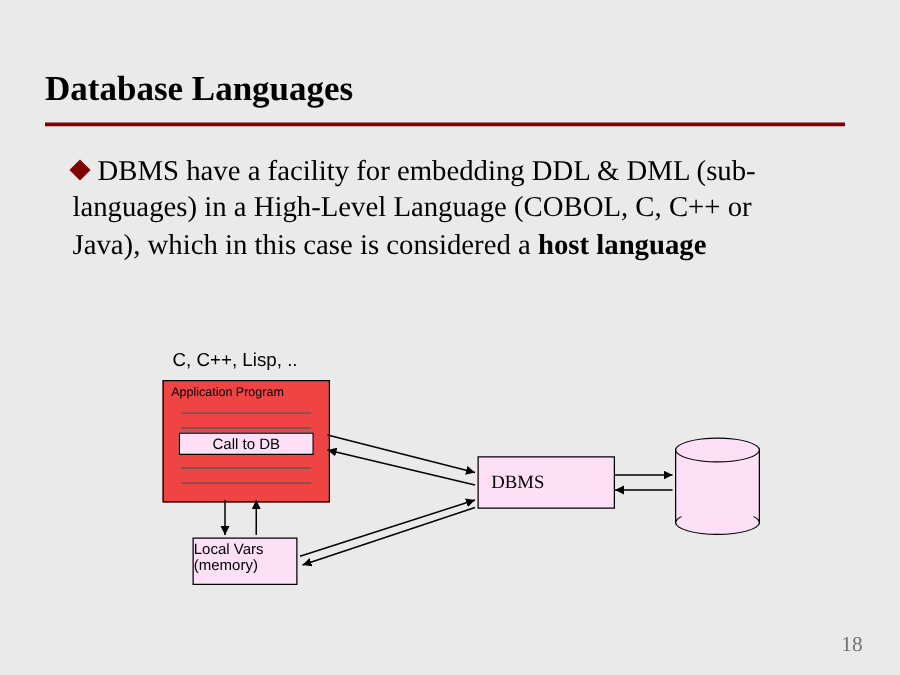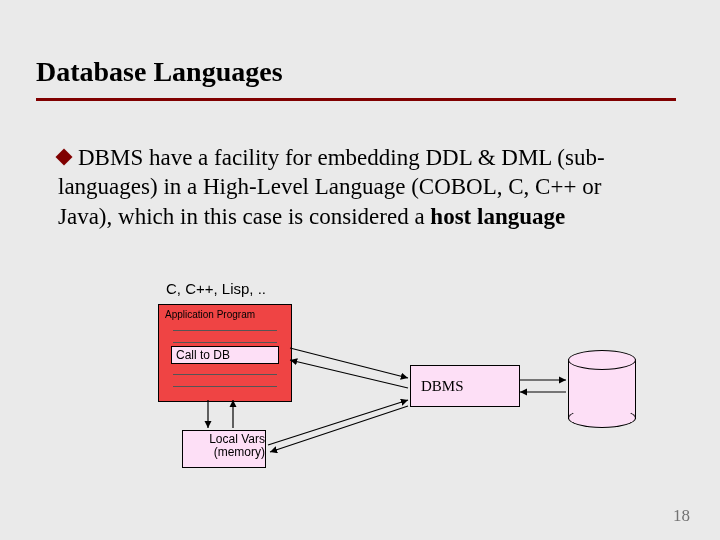--- a/index.html
+++ b/index.html
@@ -34,40 +34,38 @@
   background: #800000;
 }
 .body-text {
   position: absolute;
   top: 122px;
   left: 58px;
   width: 600px;
   font-size: 23px;
   line-height: 1.28;
   color: #000;
-  margin-top: 21px;
 }
 .bullet {
   display: inline-block;
   width: 12px;
   height: 12px;
   background: #800000;
   transform: rotate(45deg);
   margin-right: 8px;
   position: relative;
   top: -2px;
 }
 .bold { font-weight: bold; }
 .diagram {
   position: absolute;
   top: 280px;
   left: 130px;
   width: 520px;
   height: 220px;
-  margin-left: 28px;
 }
 .lang-label {
   position: absolute;
   top: 0;
   left: 8px;
   font-family: Arial, Helvetica, sans-serif;
   font-size: 15px;
   color: #000;
 }
 .app-box {
@@ -89,33 +87,34 @@
 .code-line {
   border-bottom: 1px solid #555;
   height: 8px;
   margin: 0 8px 3px 8px;
 }
 .call-db {
   border: 1.2px solid #000;
   font-size: 12px;
   padding: 1px 4px;
   margin: 2px 6px;
+  text-align: center;
   background: #fddff6;
 }
 .localvars-box {
   position: absolute;
   top: 150px;
   left: 24px;
   width: 82px;
   height: 34px;
   border: 1px solid #000;
   background: #fddff6;
   font-family: Arial, Helvetica, sans-serif;
   font-size: 12px;
-  text-align: right;
+  text-align: left;
   line-height: 1.1;
   padding-top: 2px;
 }
 .dbms-box {
   position: absolute;
   top: 85px;
   left: 252px;
   width: 98px;
   height: 40px;
   border: 1px solid #000;

